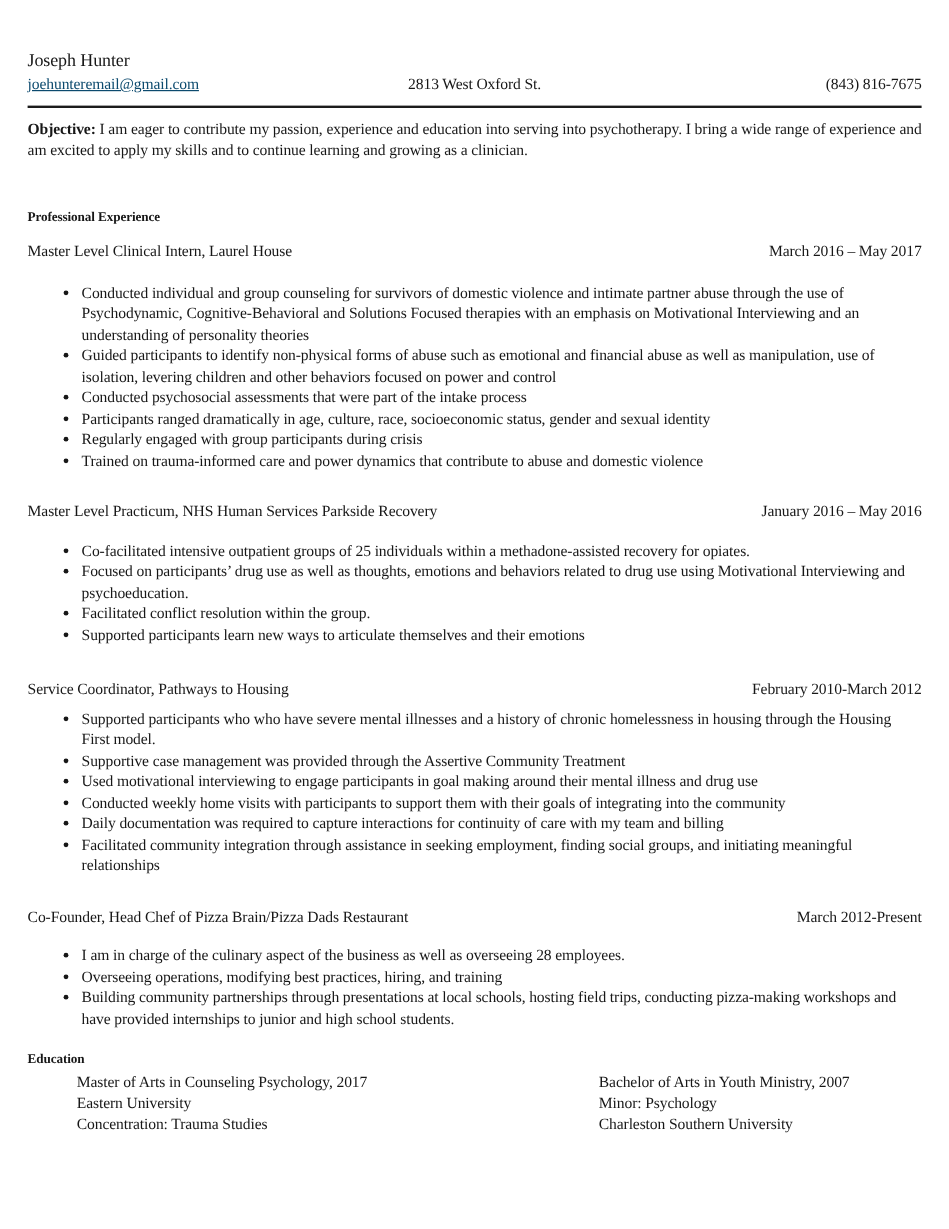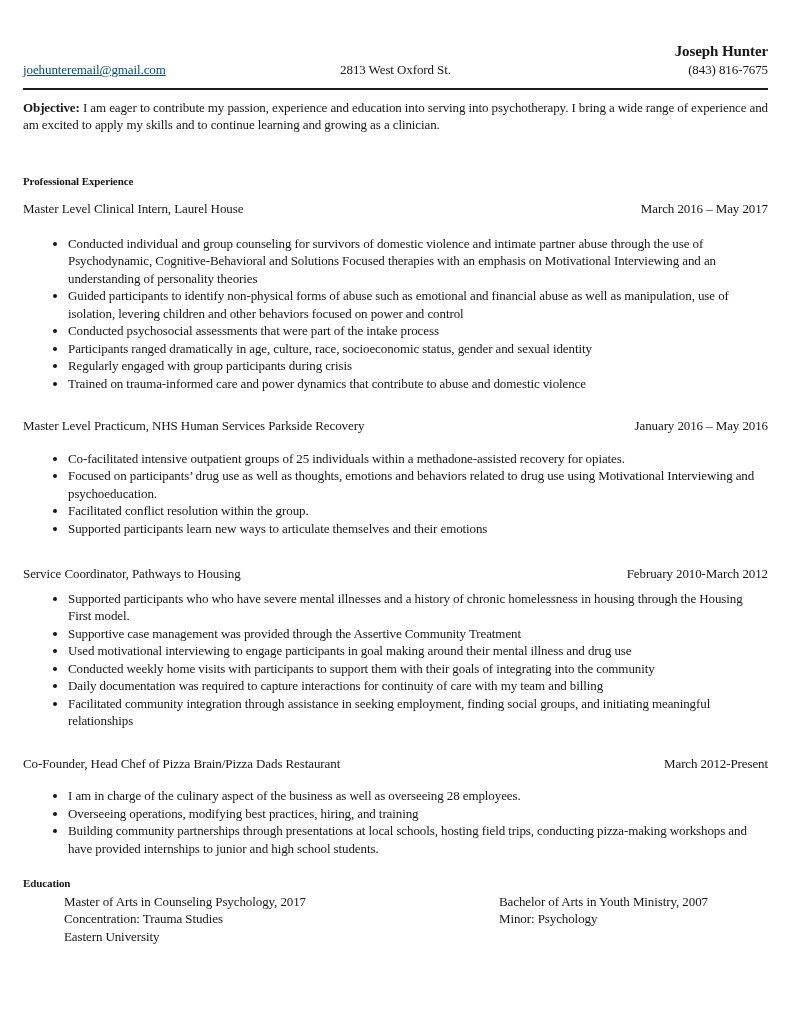--- a/index.html
+++ b/index.html
@@ -15,22 +15,22 @@
     font-size: 13px;
     line-height: 17.5px;
     color: #171717;
     letter-spacing: -0.1px;
   }
   .page {
     padding: 42px 23px 0 23px;
     box-sizing: border-box;
   }
   .name {
-    text-align: right;
-    font-weight: bold;
+    text-align: left;
+    font-weight: normal;
     font-size: 15px;
     line-height: 18px;
   }
   .contact-row {
     display: flex;
     align-items: baseline;
     margin-top: 1px;
   }
   .contact-row > * { flex: 1 1 0; }
   .email {
@@ -148,22 +148,23 @@
       <li>Overseeing operations, modifying best practices, hiring, and training</li>
       <li>Building community partnerships through presentations at local schools, hosting field trips, conducting pizza-making workshops and have provided internships to junior and high school students.</li>
     </ul>
   </div>
 
   <h2 class="edu-heading">Education</h2>
 
   <div class="edu-cols">
     <div class="edu-col left">
       <div>Master of Arts in Counseling Psychology, 2017</div>
+      <div>Eastern University</div>
       <div>Concentration: Trauma Studies</div>
-      <div>Eastern University</div>
     </div>
     <div class="edu-col right">
       <div>Bachelor of Arts in Youth Ministry, 2007</div>
       <div>Minor: Psychology</div>
+      <div>Charleston Southern University</div>
     </div>
   </div>
 
 </div>
 
 </body></html>

